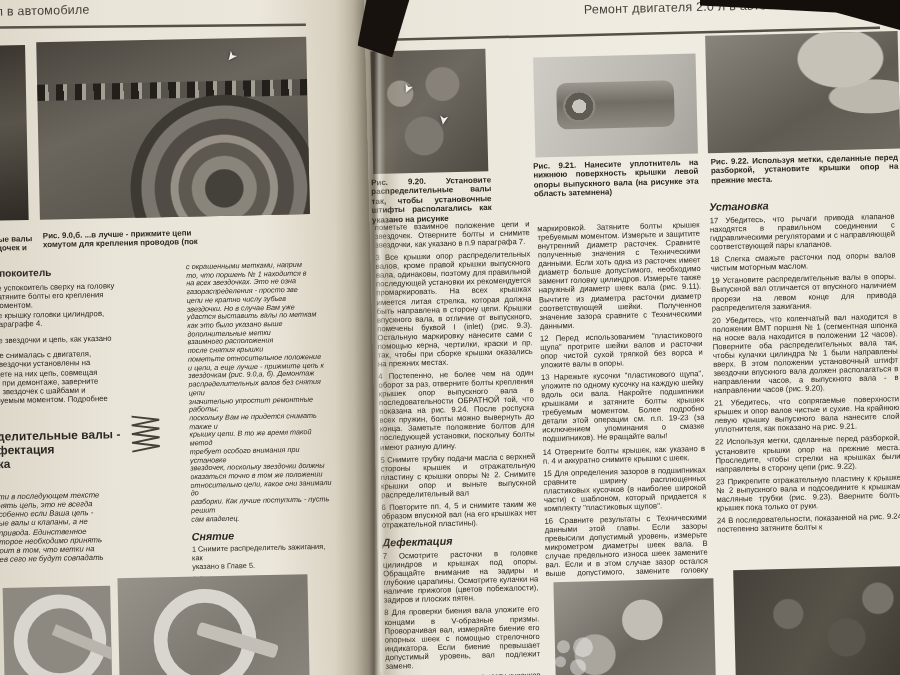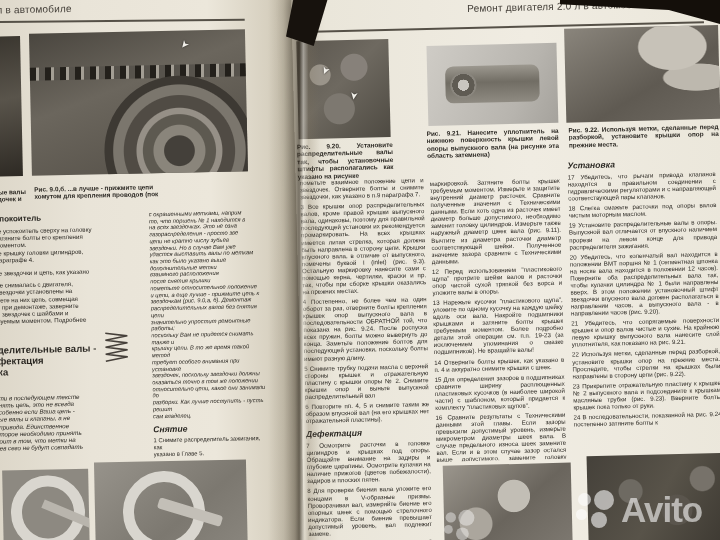--- a/index.html
+++ b/index.html
@@ -236,29 +236,20 @@
          background:radial-gradient(circle at 30% 40%, #6e6a62 0 10%, rgba(0,0,0,0) 11%),
                     radial-gradient(circle at 62% 62%, #5a554d 0 14%, rgba(0,0,0,0) 15%),
                     radial-gradient(circle at 80% 28%, #77726a 0 9%, rgba(0,0,0,0) 10%),
                     linear-gradient(120deg,#45413a,#585349 50%,#3b3730);"></div>
   </div>
 
   <div class="gutter"></div>
   <div id="spine-top"></div>
   <div id="corner-dark"></div>
 
-  <div id="watermark">
-    <div class="dots">
-      <span style="left:2px; top:3px; width:13px; height:13px;"></span>
-      <span style="left:18px; top:0; width:20px; height:20px;"></span>
-      <span style="left:0; top:19px; width:11px; height:11px;"></span>
-      <span style="left:15px; top:22px; width:16px; height:16px;"></span>
-    </div>
-    <div class="wm-text">Avito</div>
-  </div>
   <div id="watermark-2">
     <div class="dots">
       <span style="left:2px; top:3px; width:13px; height:13px;"></span>
       <span style="left:18px; top:0; width:20px; height:20px;"></span>
       <span style="left:0; top:19px; width:11px; height:11px;"></span>
       <span style="left:15px; top:22px; width:16px; height:16px;"></span>
     </div>
   </div>
 
 </div>

